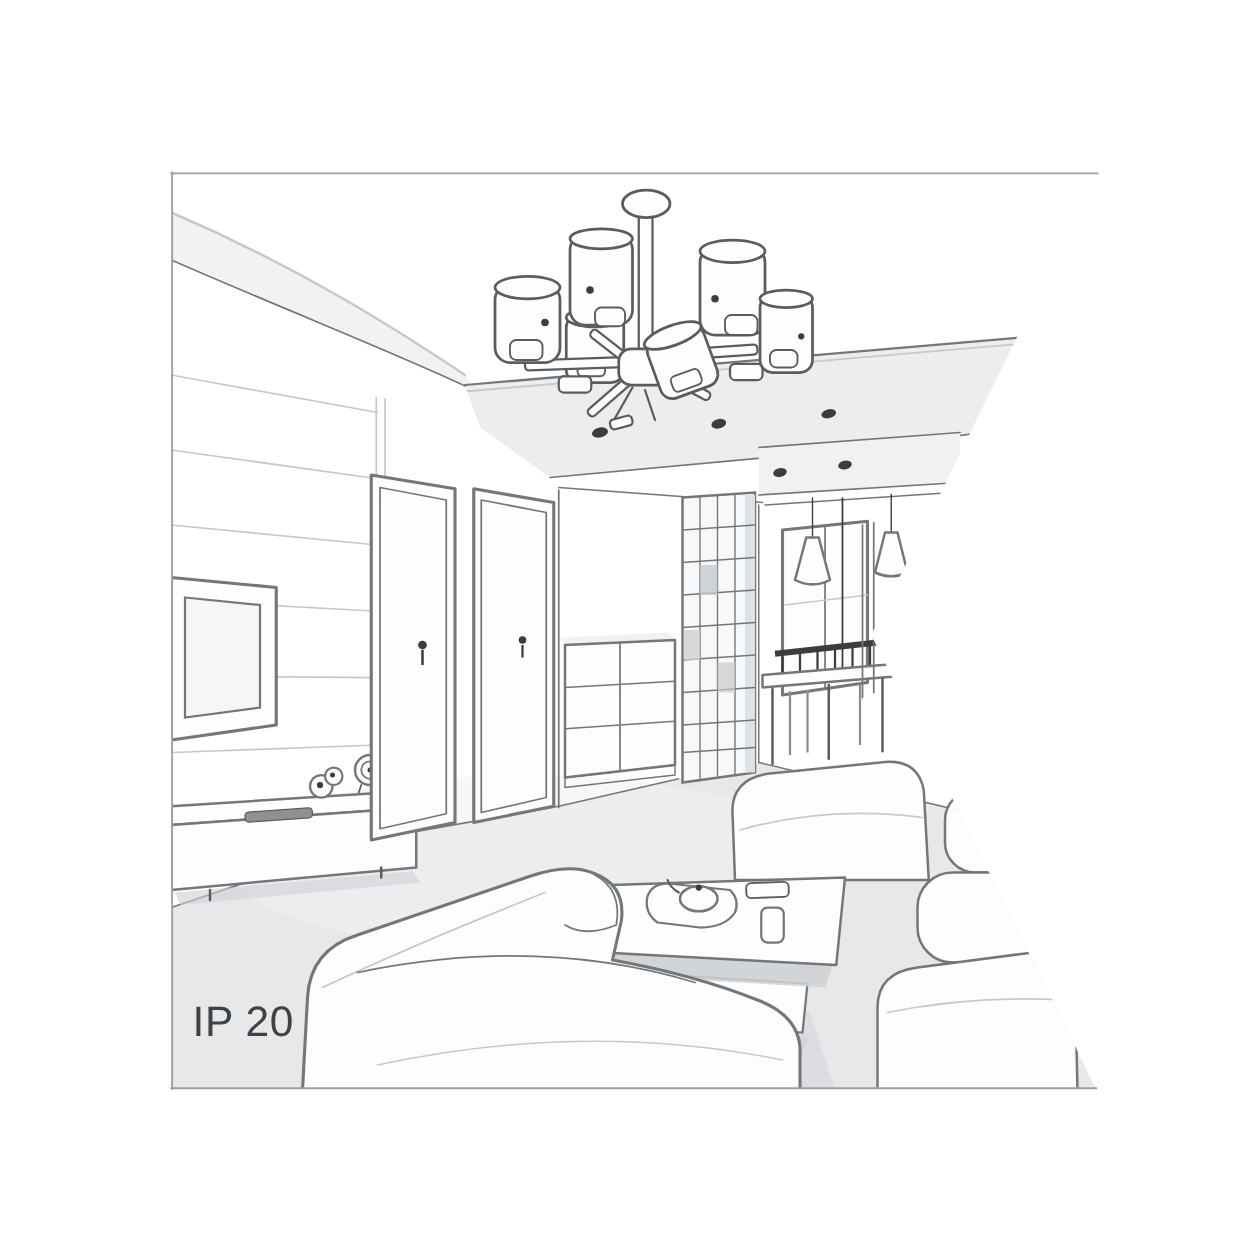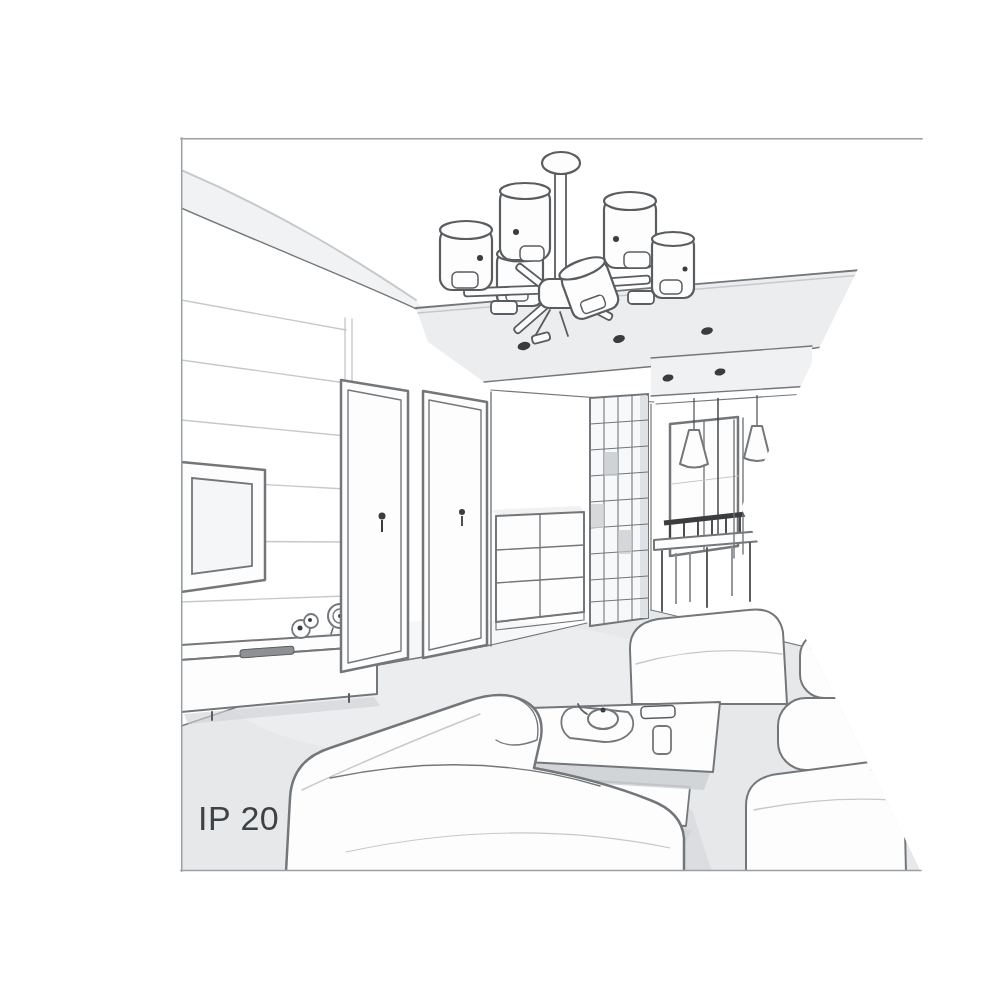--- a/index.html
+++ b/index.html
@@ -1,17 +1,17 @@
 <!DOCTYPE html>
 <html style="--background: #ffffff; --ink: #74777a; --ink-strong: #5a5d60; --ink-soft: #c6c9cb; --fill-white: #fdfdfe; --wall-tint: #f0f1f3; --soffit-tint: #ebedef; --floor-tint: #e6e8ea; --shadow-tint: #ced1d4; --dark-detail: #3a3c3e; --label-color: #3f4245; --frame-border: #9aa0a4;"><head>
 <meta charset="utf-8">
 <style>
   html,body{margin:0;padding:0;background:var(--background,#fff);}
   .stage{position:relative;width:940px;height:1000px;background:var(--background,#fff);
-         overflow:hidden;font-family:"Liberation Sans",sans-serif;margin-left:44px;}
+         overflow:hidden;font-family:"Liberation Sans",sans-serif;}
   svg.scene{position:absolute;left:0;top:0;filter:blur(.4px);}
   .ip-label{position:absolute;left:154px;top:799px;font-size:34px;font-weight:500;
             letter-spacing:.5px;color:var(--label-color,#3f4245);
             font-family:"Liberation Sans",sans-serif;}
   
   .ln{fill:none;stroke:var(--ink,#74777a);stroke-width:1.6;stroke-linecap:round;stroke-linejoin:round}
   .lnS{fill:none;stroke:var(--ink-strong,#5a5d60);stroke-width:2.2;stroke-linecap:round;stroke-linejoin:round}
   .lnSoft{fill:none;stroke:var(--ink-soft,#c6c9cb);stroke-width:1.5;stroke-linecap:round}
   .white{fill:var(--fill-white,#fdfdfe);stroke:var(--ink,#74777a);stroke-width:2;stroke-linejoin:round}
   .whiteS{fill:var(--fill-white,#fdfdfe);stroke:var(--ink-strong,#5a5d60);stroke-width:2.2;stroke-linejoin:round}

